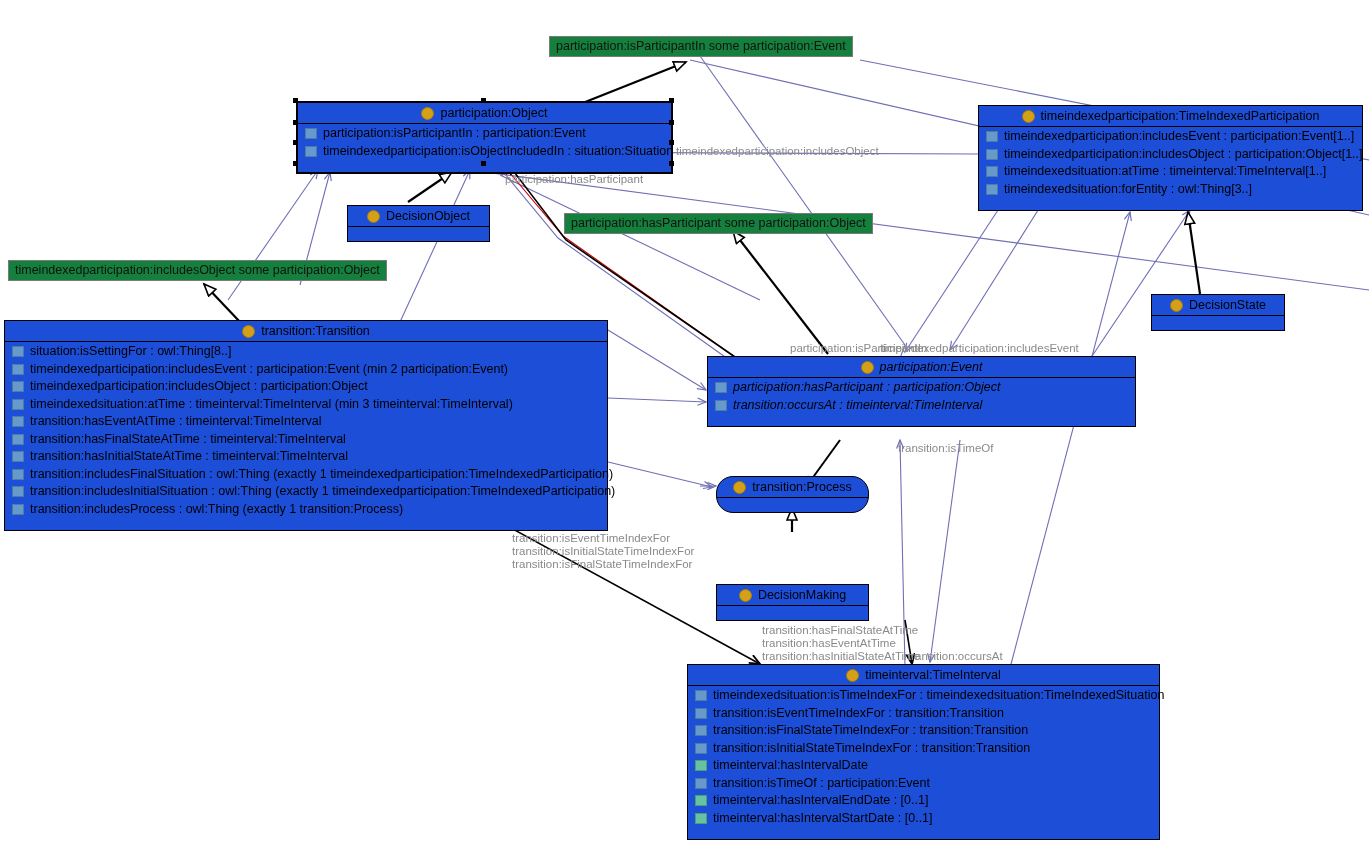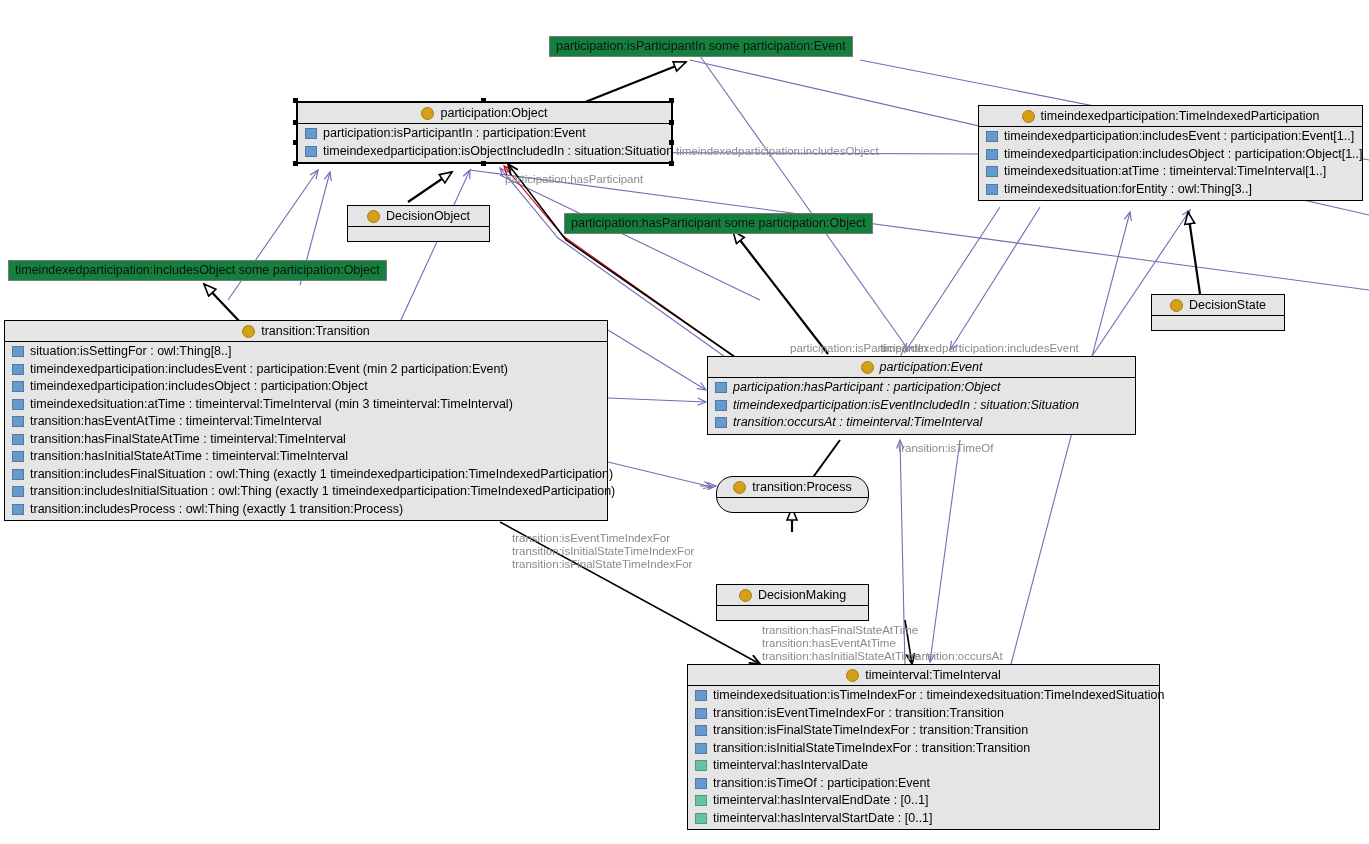--- a/index.html
+++ b/index.html
@@ -21,21 +21,21 @@
   svg.edges {
     position: absolute;
     left: 0; top: 0;
     width: 1369px; height: 844px;
     pointer-events: none;
   }
 
   
   .uml {
     position: absolute;
-    background: #e5e5e5;
+    background: #1d4ed8;
     border: 1px solid #000000;
     box-sizing: border-box;
     font-size: 12.5px;
     color: #000000;
     z-index: 5;
   }
   .uml.selected {
     border: 2px solid #000000;
   }
   .uml .hdr {
@@ -43,21 +43,21 @@
     align-items: center;
     justify-content: center;
     gap: 6px;
     height: 20px;
     padding: 0 6px;
     border-bottom: 1px solid #000000;
     white-space: nowrap;
   }
   .uml.noattrs .hdr { border-bottom: 1px solid #000000; }
   .uml .emptyrow { height: 14px; }
-  .uml .attrs { padding: 1px 0 2px 0; }
+  .uml .attrs { padding: 1px 0 12px 0; }
   .uml .attr {
     display: flex;
     align-items: center;
     gap: 6px;
     height: 17.5px;
     padding-left: 7px;
     white-space: nowrap;
     line-height: 17.5px;
   }
   .cls-dot {
@@ -335,24 +335,20 @@
       <span class="cls-dot"></span>
       <span class="hdr-label">participation:Event</span>
     </div>
     <div class="attrs">
       <div class="attr">
         <span class="prop-sq"></span>
         <span>participation:hasParticipant : participation:Object</span>
       </div>
       <div class="attr">
         <span class="prop-sq"></span>
-        <span>timeindexedparticipation:isEventIncludedIn : situation:Situation</span>
-      </div>
-      <div class="attr">
-        <span class="prop-sq"></span>
         <span>transition:occursAt : timeinterval:TimeInterval</span>
       </div>
     </div>
   </div>
 
   <div class="uml noattrs" style="left:716px; top:476px; width:153px;border-radius:17px;">
     <div class="hdr">
       <span class="cls-dot"></span>
       <span class="hdr-label">transition:Process</span>
     </div>

